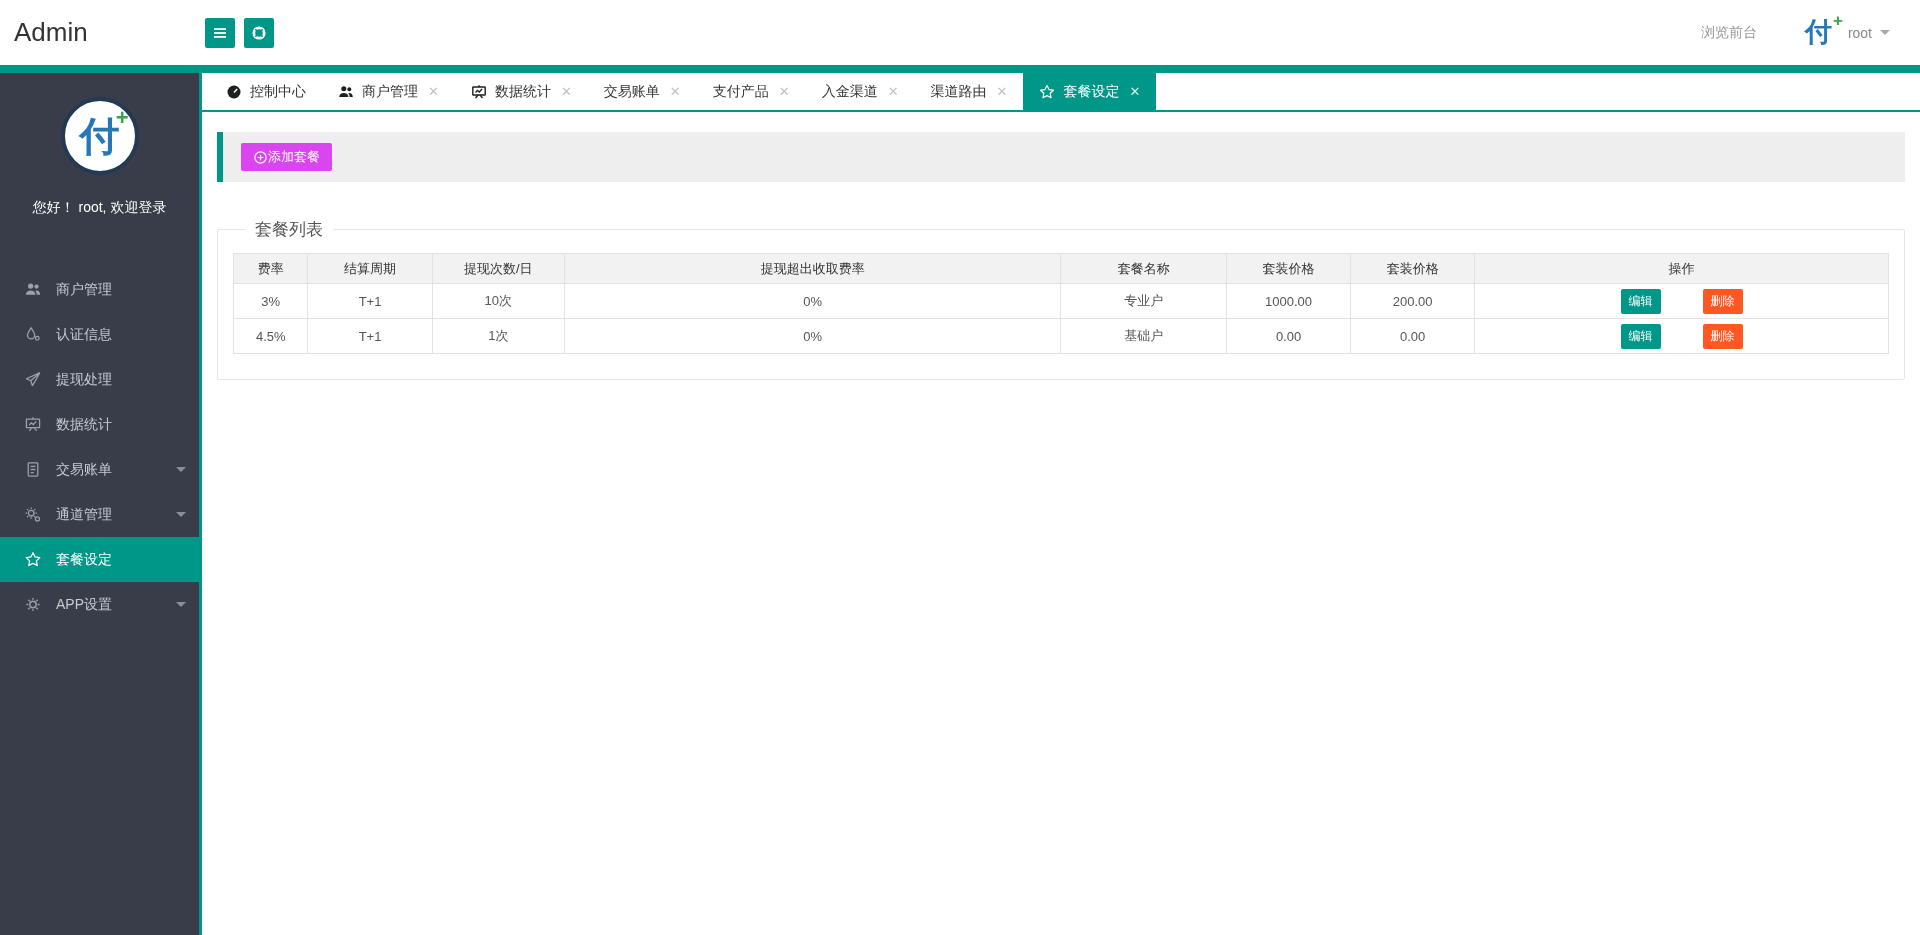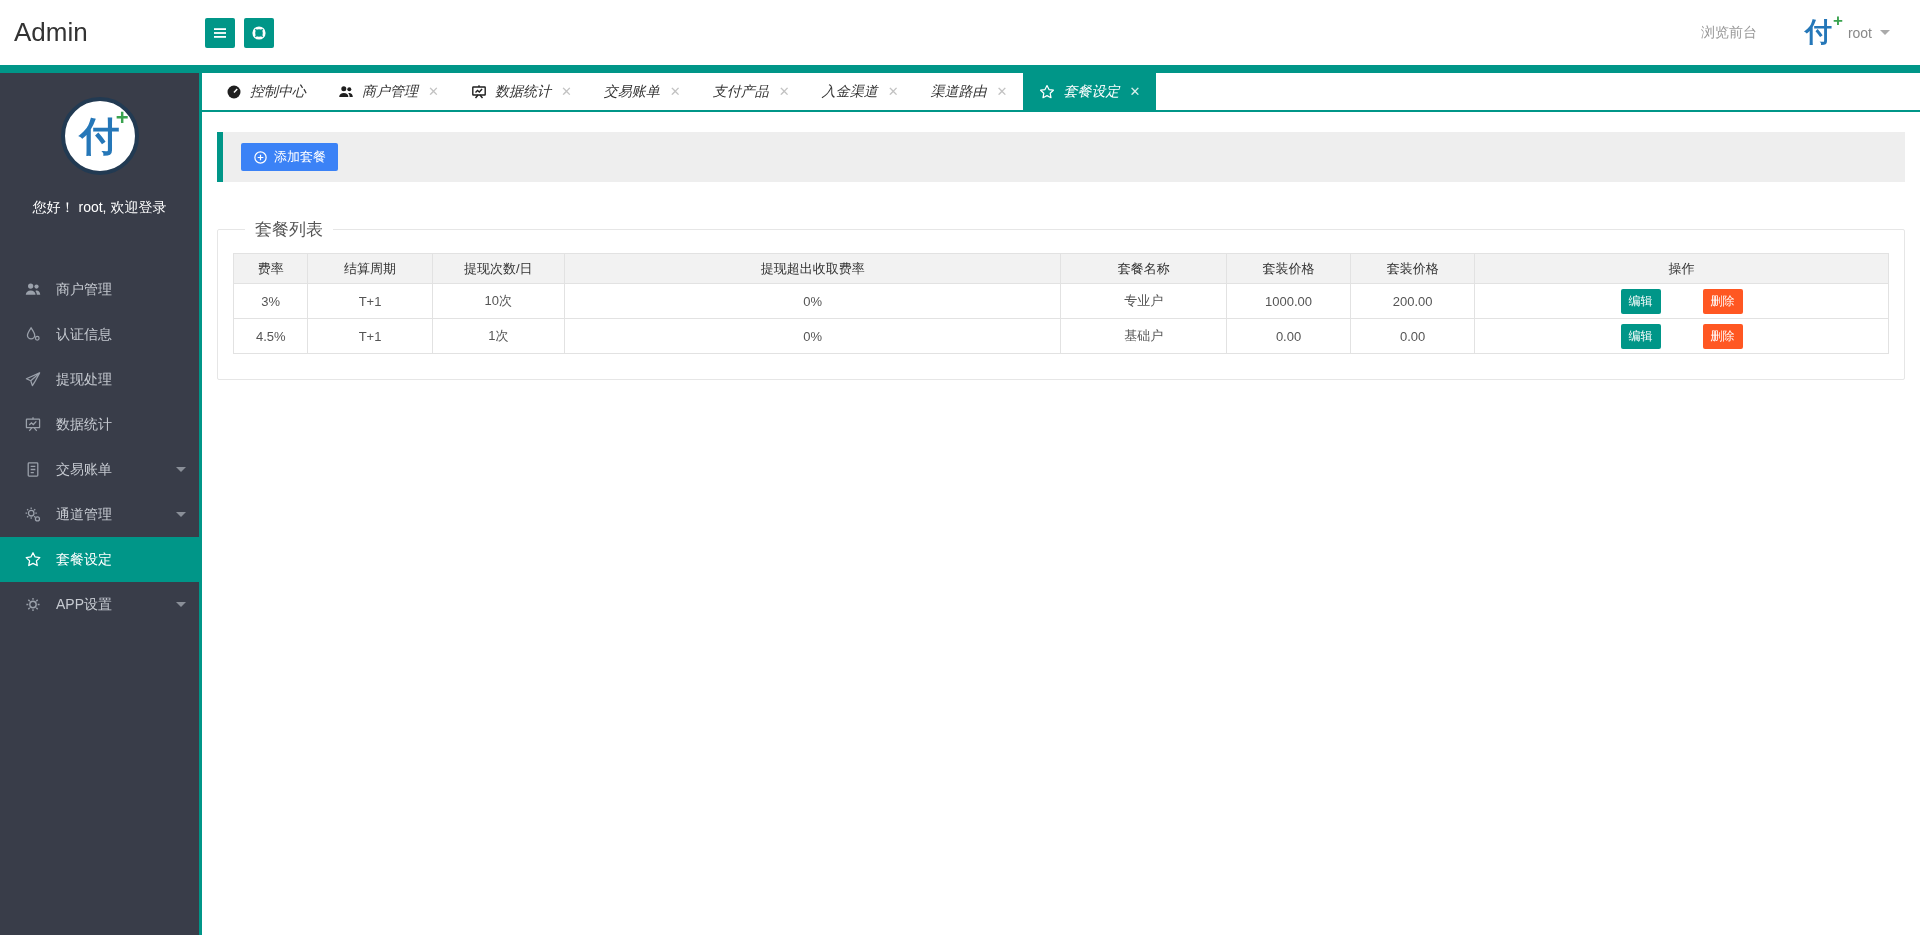--- a/index.html
+++ b/index.html
@@ -37,32 +37,32 @@
                color:#c6cad1; font-size:14px; cursor:pointer; }
   .menu-item .mi-icon { width:18px; height:17px; margin-right:14px; color:#9ba1ab; display:inline-flex; }
   .menu-item.active { background:#009688; color:#fff; }
   .menu-item.active .mi-icon { color:#fff; }
   .chev { position:absolute; right:13px; top:20px; width:0; height:0;
           border:5px solid transparent; border-top-color:#8a8f98; }
 
   
   .main { flex:1; display:flex; flex-direction:column; background:#fff; min-width:0; }
   .tabbar { height:39px; flex-shrink:0; border-bottom:2px solid #009688; display:flex; padding-left:8px; background:#fff; }
-  .tab { display:flex; align-items:center; padding:0 16px; font-size:14px; color:#333; cursor:pointer;font-style:italic; }
+  .tab { display:flex; align-items:center; padding:0 16px; font-size:14px; color:#333; cursor:pointer; }
   .tab .ticon { display:inline-flex; width:16px; height:16px; margin-right:8px; color:#1f1f1f; }
   .tab .close { color:#c2c2c2; font-size:13px; margin-left:10px; }
   .tab.active { background:#009688; color:#fff; }
   .tab.active .ticon { color:#fff; }
   .tab.active .close { color:#d8efec; }
 
   .content { flex:1; padding:20px 15px; background:#fff; }
   .toolbar { background:#eeeeee; border-left:6px solid #009688; height:50px;
              display:flex; align-items:center; padding-left:18px; }
-  .btn-add { background:#3b82f6; color:#fff; border:none; border-radius:2px; height:28px; padding:0 12px;
-             font-size:13px; display:flex; align-items:center; gap:6px; cursor:pointer; }
+  .btn-add { background:#d946ef; color:#fff; border:none; border-radius:2px; height:28px; padding:0 12px;
+             font-size:13px; display:flex; align-items:center; cursor:pointer; }
   .btn-add .picon { display:inline-flex; width:15px; height:15px; }
 
   fieldset.panel { margin-top:36px; border:1px solid #e6e6e6; border-radius:2px; padding:12px 15px 25px; }
   fieldset.panel legend { font-size:17px; color:#555; padding:0 10px; margin-left:12px; }
 
   table.grid { width:100%; border-collapse:collapse; font-size:13px; color:#555; table-layout:fixed; }
   .grid th { background:#f2f2f2; color:#333; font-weight:normal; height:30px; border:1px solid #e2e2e2; }
   .grid td { height:35px; text-align:center; border:1px solid #e2e2e2; background:#fff; }
   .grid tr.even td { background:#fafafa; }
   .op-btn { color:#fff; border:none; border-radius:2px; font-size:12px; padding:4px 8px; margin:0 21px; cursor:pointer; }

